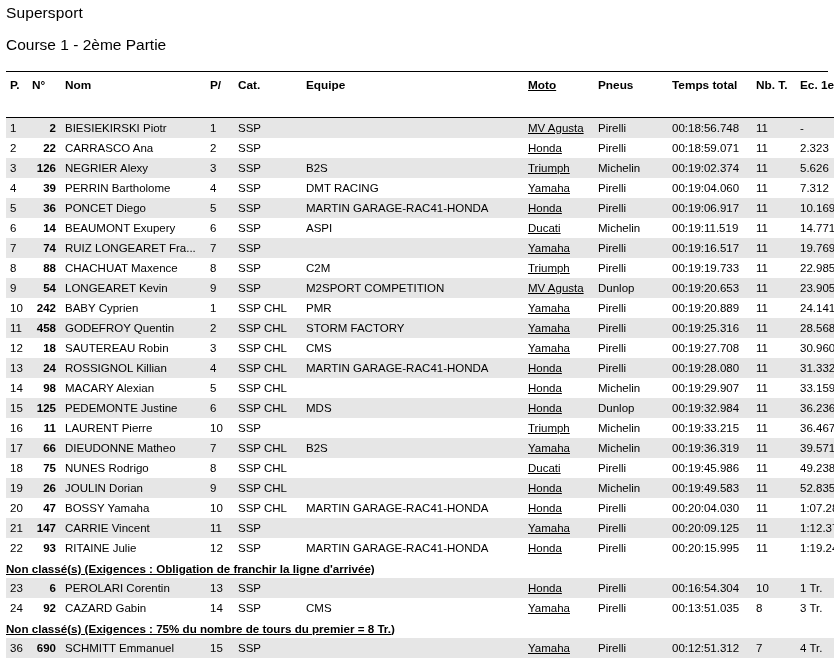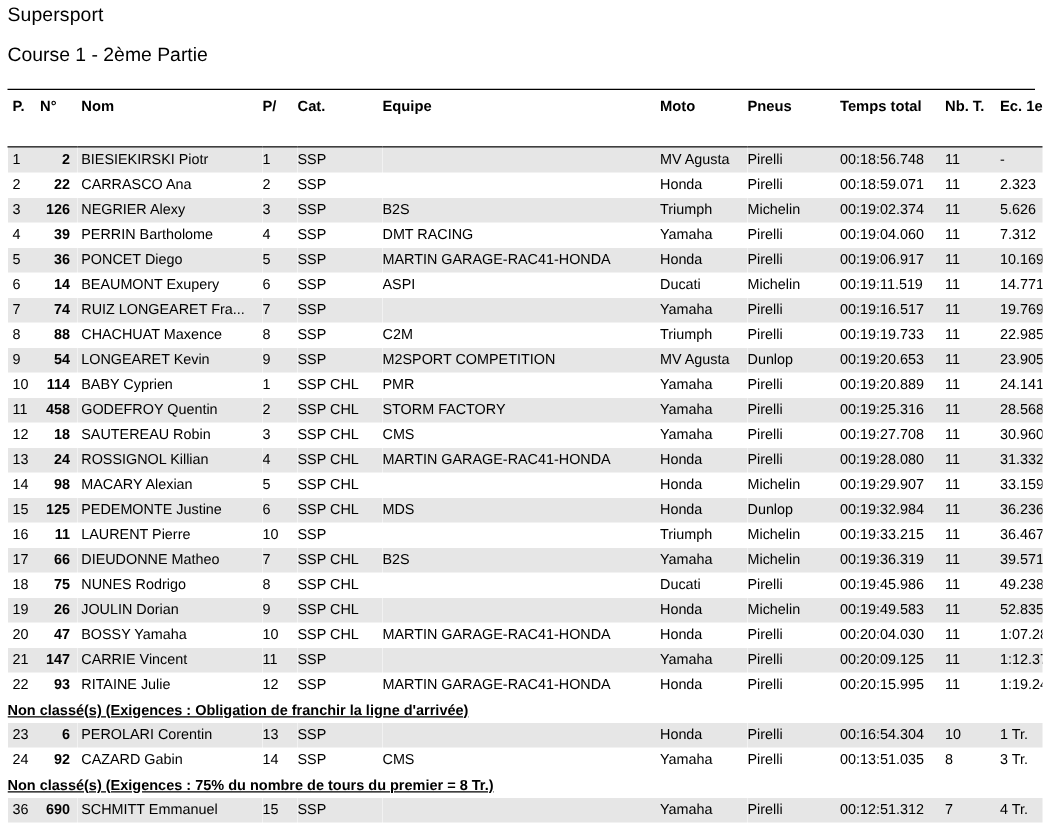--- a/index.html
+++ b/index.html
@@ -78,21 +78,21 @@
     overflow: hidden;
   }
   tr.shade td { background: #e6e6e6; }
   tr.plain td { background: #ffffff; }
   .c-pos   { width: 26px; padding-left: 4px !important; }
   .c-num   { width: 30px; text-align: right; font-weight: bold; padding-right: 6px !important; }
   .c-name  { width: 148px; padding-left: 3px !important; }
   .c-p     { width: 28px; }
   .c-cat   { width: 68px; }
   .c-team  { width: 222px; }
-  .c-moto  { width: 70px; }
+  .c-moto  { width: 70px; text-decoration: underline; }
   .c-pneus { width: 74px; }
   .c-temps { width: 84px; }
   .c-nbt   { width: 44px; }
   .c-ec    { width: 70px; }
   .section-note {
     font-size: 11.6px;
     font-weight: bold;
     text-decoration: underline;
     padding: 7px 0 5px 4px;
     background: #fff !important;
@@ -256,21 +256,21 @@
           <td class="c-cat">SSP</td>
           <td class="c-team">M2SPORT COMPETITION</td>
           <td class="c-moto">MV Agusta</td>
           <td class="c-pneus">Dunlop</td>
           <td class="c-temps">00:19:20.653</td>
           <td class="c-nbt">11</td>
           <td class="c-ec">23.905</td>
         </tr>
         <tr class="plain">
           <td class="c-pos">10</td>
-          <td class="c-num">114</td>
+          <td class="c-num">242</td>
           <td class="c-name">BABY Cyprien</td>
           <td class="c-p">1</td>
           <td class="c-cat">SSP CHL</td>
           <td class="c-team">PMR</td>
           <td class="c-moto">Yamaha</td>
           <td class="c-pneus">Pirelli</td>
           <td class="c-temps">00:19:20.889</td>
           <td class="c-nbt">11</td>
           <td class="c-ec">24.141</td>
         </tr>

